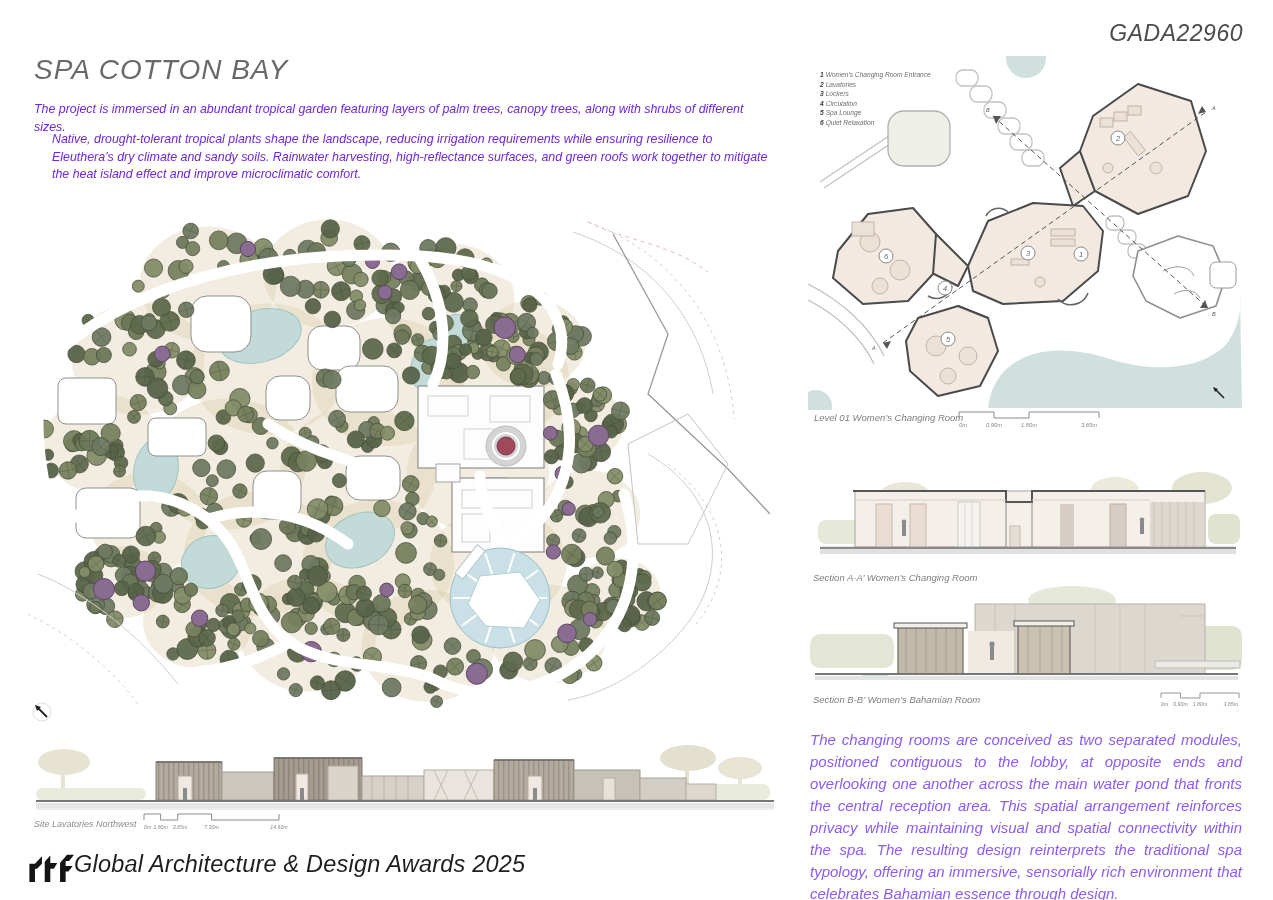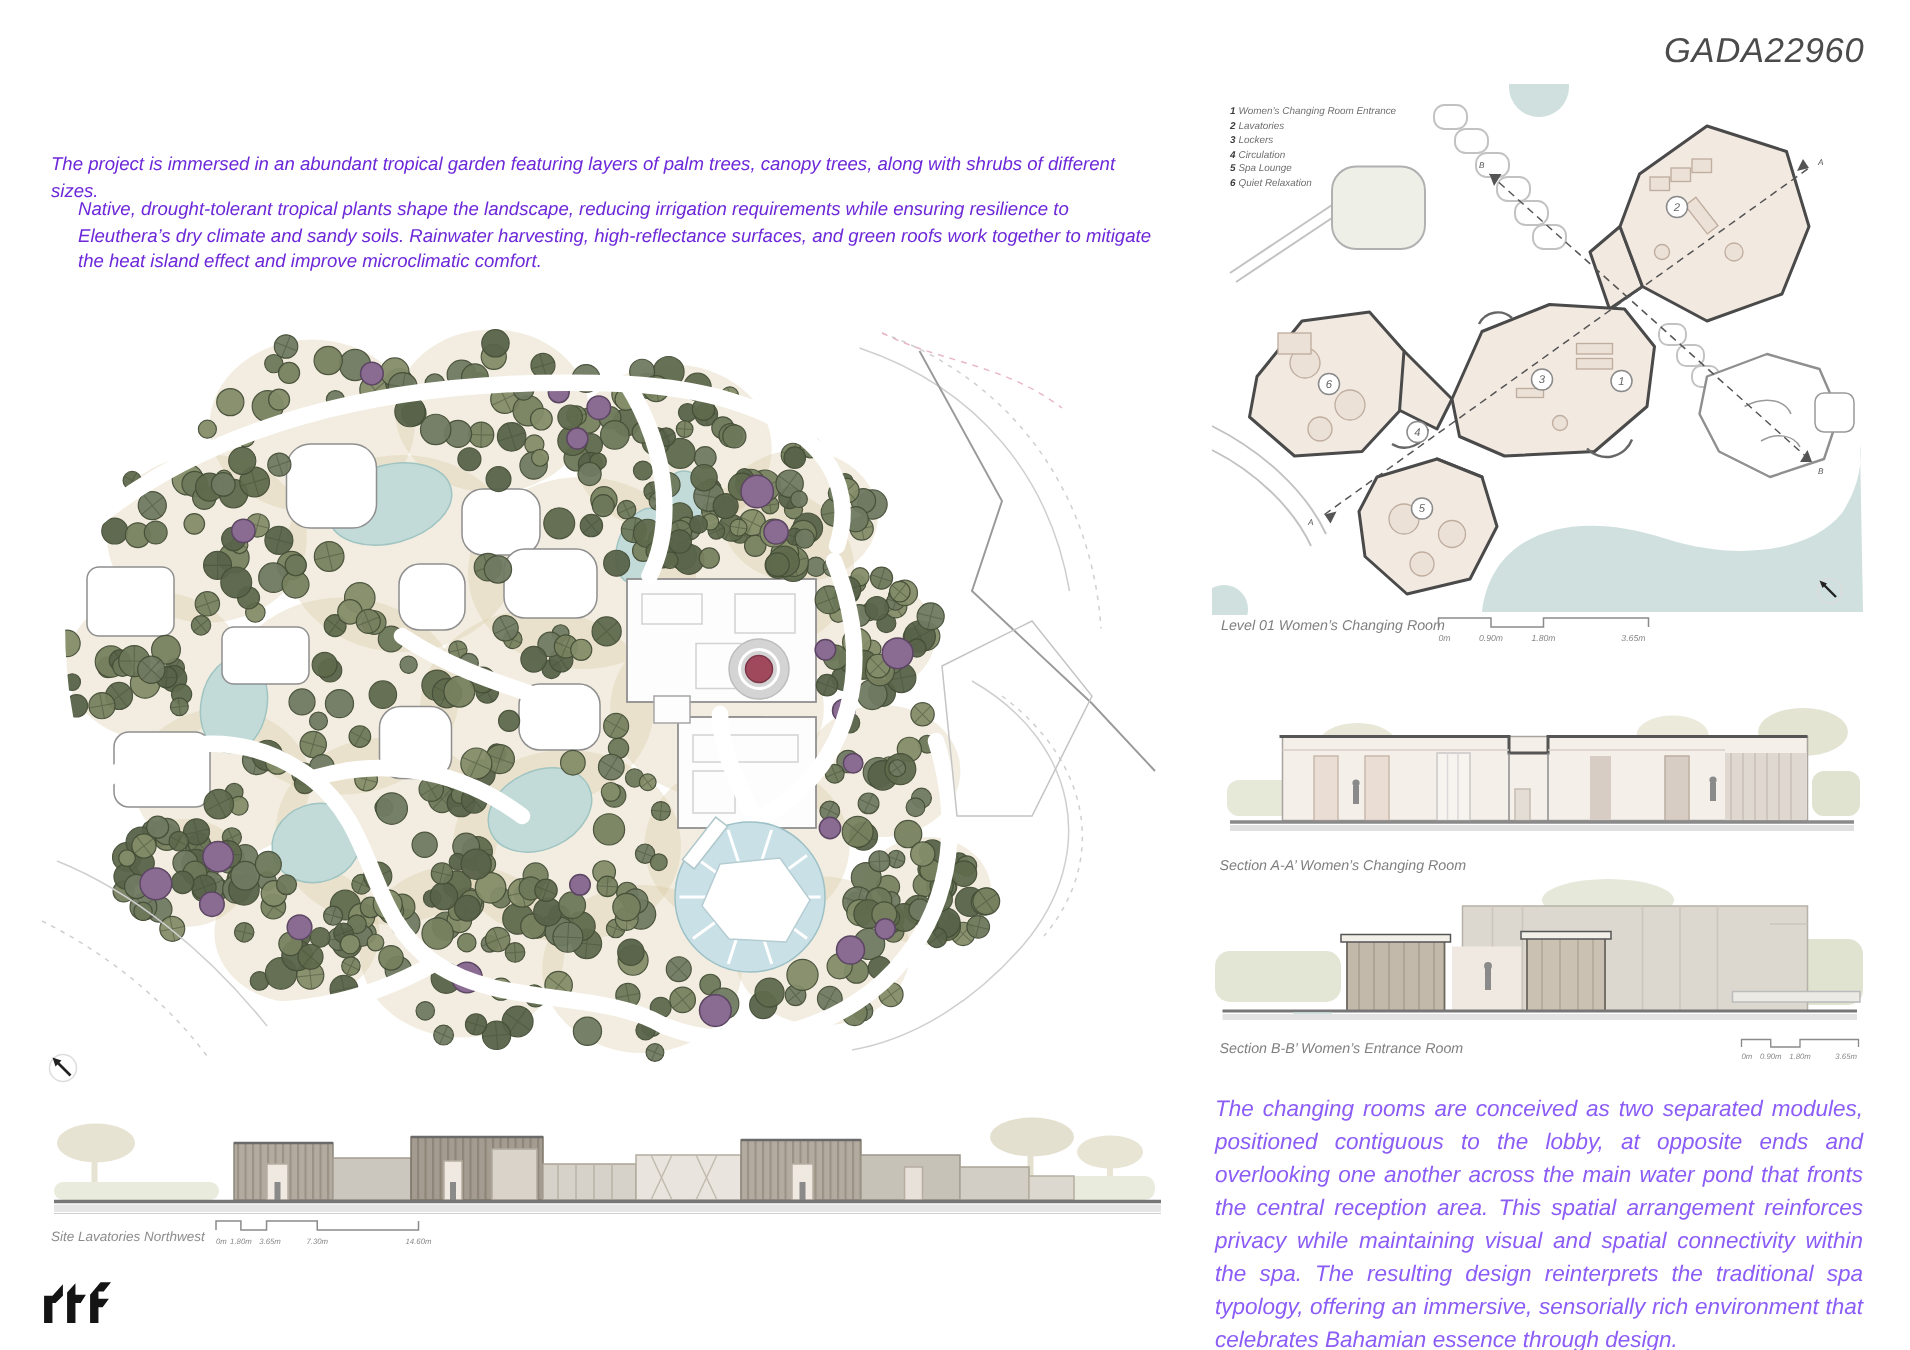--- a/index.html
+++ b/index.html
@@ -33,20 +33,21 @@
   svg{display:block;}
   .scale-label{font-size:5.8px;fill:#888;}
   .scale-label-sm{font-size:5.2px;fill:#888;}
 </style>
 </head>
 <body>
 
 <div class="board">
 
   <div id="code" class="abs">GADA22960</div>
+  <div id="title" class="abs">SPA COTTON BAY</div>
   <div id="p1" class="abs body-text">The project is immersed in an abundant tropical garden featuring layers of palm trees, canopy trees, along with shrubs of different sizes.</div>
   <div id="p2" class="abs body-text">Native, drought-tolerant tropical plants shape the landscape, reducing irrigation requirements while ensuring resilience to Eleuthera’s dry climate and sandy soils. Rainwater harvesting, high-reflectance surfaces, and green roofs work together to mitigate the heat island effect and improve microclimatic comfort.</div>
 
   <div id="siteplan-wrap" class="abs">
     <svg id="siteplan" width="754" height="518" viewBox="0 0 754 518">
         <g>
           <ellipse cx="180" cy="70" rx="68.39999999999999" ry="57.6" fill="#d8c7a0" opacity="0.32"></ellipse>
           <ellipse cx="300" cy="60" rx="64.6" ry="54.400000000000006" fill="#d8c7a0" opacity="0.32"></ellipse>
           <ellipse cx="420" cy="85" rx="66.5" ry="56" fill="#d8c7a0" opacity="0.32"></ellipse>
           <ellipse cx="505" cy="130" rx="52.25" ry="44" fill="#d8c7a0" opacity="0.32"></ellipse>
@@ -1139,20 +1140,21 @@
     </svg>
   </div>
 
   <div id="footer-logo" class="abs">
     <svg width="46" height="46" viewBox="0 0 66 44">
       <path d="M2,42 V16 H10 L20,5 V16 L13,23 H10 V42 Z" fill="#141414"></path>
       <path d="M24,42 V13 L32,4 V15 H42 L37,23 H32 V42 Z" fill="#141414"></path>
       <path d="M46,42 V15 L56,3 H66 L59,12 H54 V19 H64 L58,27 H54 V42 Z" fill="#141414"></path>
     </svg>
   </div>
+  <div id="footer-text" class="abs">Global Architecture &amp; Design Awards 2025</div>
 
   <div id="plan-wrap" class="abs">
     <svg width="436" height="354" viewBox="0 0 436 354">
 
       <path d="M180,352 C186,300 238,282 302,303 C352,319 400,311 420,286 C430,271 434,254 432,240 L434,352 Z" fill="#cfe0de"></path>
       <circle cx="218" cy="2" r="20" fill="#cfe0de"></circle>
       <circle cx="8" cy="350" r="16" fill="#cfe0de"></circle>
 
       <g fill="none" stroke="#c2c2c2" stroke-width="1.3">
         <path d="M96,70 L12,126"></path>
@@ -1348,21 +1350,21 @@
           <circle cx="182" cy="58" r="2.6" fill="#8a8a8a"></circle>
         <rect x="345" y="75" width="85" height="7" fill="#eceae4" stroke="#bbb"></rect>
       </g>
       <g>
         <line x1="5" y1="88" x2="428" y2="88" stroke="#777" stroke-width="2"></line>
         <rect x="52" y="89" width="26" height="4" fill="#cfe4e2"></rect>
         <rect x="5" y="90" width="423" height="4" fill="#e3e3e3"></rect>
       </g>
     </svg>
   </div>
-  <div id="secB-cap" class="abs cap">Section B-B’ Women’s Entrance Room</div>
+  <div id="secB-cap" class="abs cap">Section B-B’ Women’s Bahamian Room</div>
   <div id="secB-scale" class="abs">
     <svg width="84" height="20" viewBox="0 0 84 20">
       <path d="M1,8 V3 H20.5 V8 H40 V3 H79 V8" fill="none" stroke="#8a8a8a" stroke-width=".9"></path>
       <text class="scale-label-sm" x="1" y="16" text-anchor="start">0m</text>
       <text class="scale-label-sm" x="20.5" y="16" text-anchor="middle">0.90m</text>
       <text class="scale-label-sm" x="40" y="16" text-anchor="middle">1.80m</text>
       <text class="scale-label-sm" x="78" y="16" text-anchor="end">3.65m</text>
     </svg>
   </div>
 

